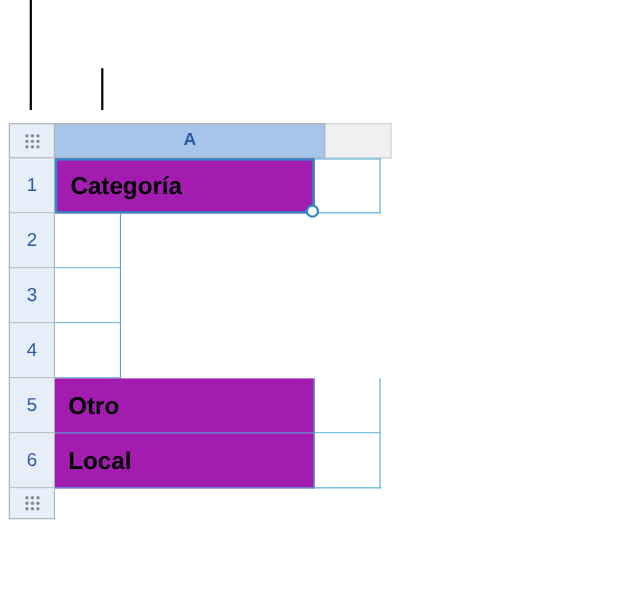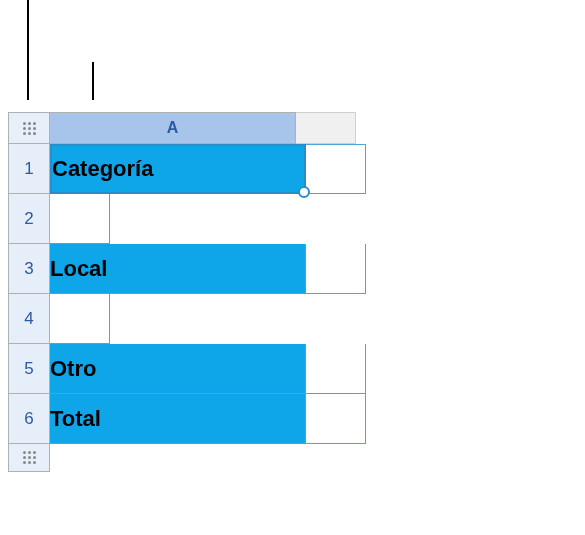--- a/index.html
+++ b/index.html
@@ -88,28 +88,29 @@
       border-top: none;
       display: flex;
       align-items: center;
       justify-content: center;
       color: #2c5a9e;
       font-weight: 500;
       font-size: 17px;
     }
     
     .cell {
-      width: 256px;
-      height: 50px;
-      background: #0ea5e9;
+      width: 236px;
+      height: 50px;
+      background: #a21caf;
       border: 1px solid #4ba6d8;
       border-top: none;
       border-left: none;
       display: flex;
       align-items: center;
+      padding-left: 12px;
       font-size: 22px;
       font-weight: 600;
       color: #000;
       position: relative;
     }
     
     .cell-selected {
       border: 2px solid #2d8cc8;
       border-top: 2px solid #2d8cc8;
       border-left: 2px solid #2d8cc8;
@@ -208,43 +209,40 @@
     <div class="cell-empty cell-empty-first"></div>
   </div>
 
   <div class="row">
     <div class="row-header">2</div>
     <div class="cell-empty"></div>
   </div>
 
   <div class="row">
     <div class="row-header">3</div>
-    <div class="cell">
-      <span>Local</span>
-    </div>
     <div class="cell-empty"></div>
   </div>
 
   <div class="row">
     <div class="row-header">4</div>
     <div class="cell-empty"></div>
   </div>
 
   <div class="row">
     <div class="row-header">5</div>
     <div class="cell">
       <span>Otro</span>
     </div>
     <div class="cell-empty"></div>
   </div>
 
   <div class="row">
     <div class="row-header">6</div>
     <div class="cell">
-      <span>Total</span>
+      <span>Local</span>
     </div>
     <div class="cell-empty"></div>
   </div>
 
   <div class="footer-row">
     <div class="footer-corner">
       <div class="corner-dots">
         <span></span>
           <span></span>
           <span></span>

